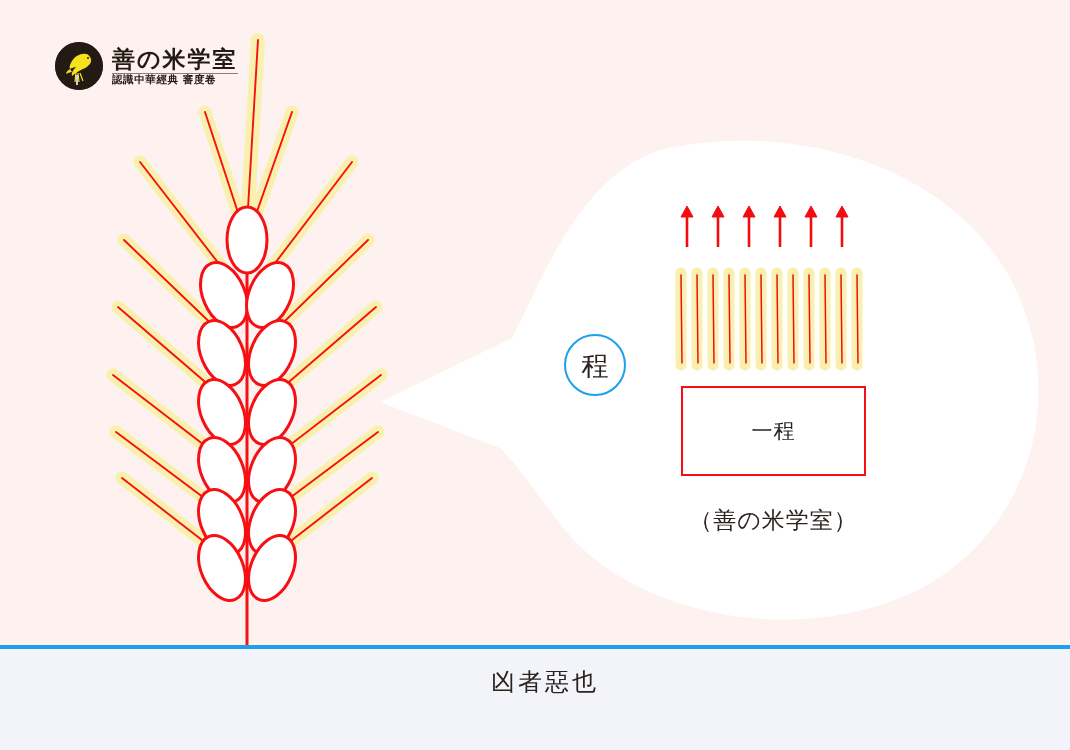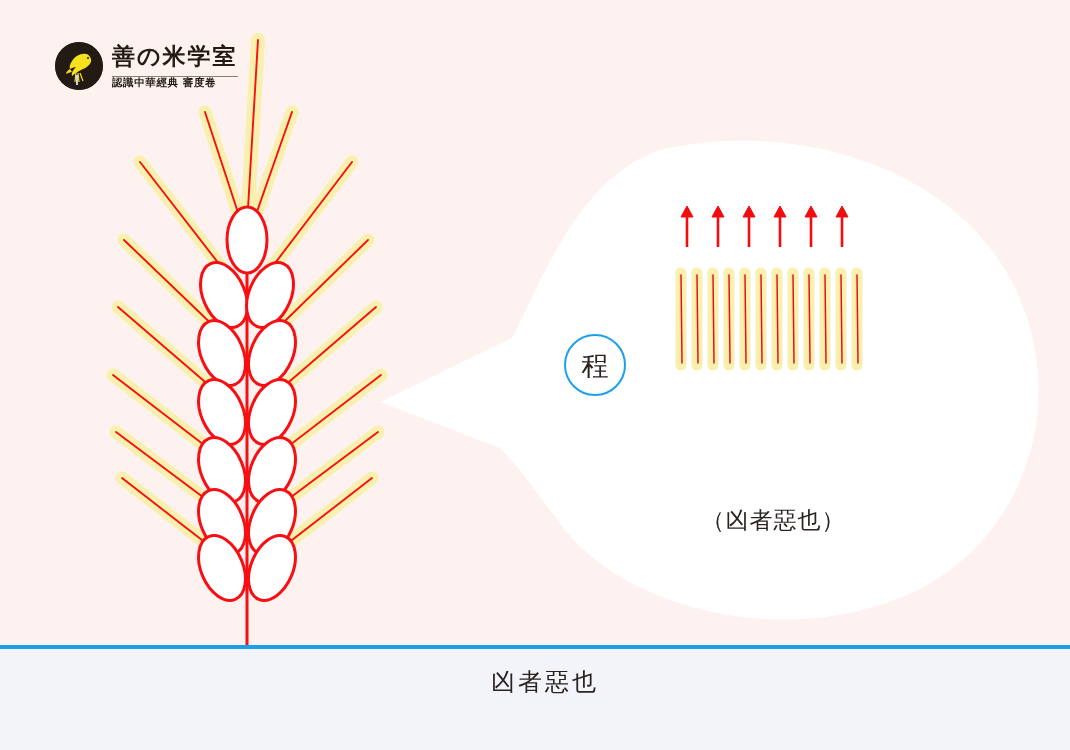--- a/index.html
+++ b/index.html
@@ -77,21 +77,21 @@
     display: flex;
     flex-direction: column;
     line-height: 1;
   }
   #logo-title {
     font-size: 23px;
     font-weight: bold;
     color: #241a14;
     letter-spacing: 2px;
     font-family: "DejaVu Sans", sans-serif;
-    padding-bottom: 8px;
+    padding-bottom: 2px;
     border-bottom: 1.5px solid #8c8076;
   }
   #logo-subtitle {
     margin-top: 0;
     font-size: 10.5px;
     font-weight: bold;
     color: #241a14;
     letter-spacing: 0.6px;
     font-family: "DejaVu Sans", sans-serif;
   }
@@ -315,22 +315,25 @@
         <line x1="171" y1="70" x2="172" y2="158"></line>
         <line x1="187" y1="70" x2="188" y2="158"></line>
       </g>
     </g>
   </svg>
 
   <div id="glyph-circle">
     <span id="glyph-circle-label">程</span>
   </div>
 
-
-  <div id="callout-caption">（凶者惡也）</div>
+  <div id="measure-box">
+    <span id="measure-box-label">一程</span>
+  </div>
+
+  <div id="callout-caption">（善の米学室）</div>
 
   <div id="logo">
     <div id="logo-mark">
       <svg viewBox="0 0 48 48" width="48" height="48">
         <circle cx="24" cy="24" r="24" fill="#241a14"></circle>
         <path d="M31 12 C26 11, 20 14, 17 19 C15 22, 14 25, 15 27
                  C17 26, 19 25, 21 25 C18 28, 16 31, 17 34
                  C20 31, 24 29, 28 27 C33 25, 37 21, 36 17
                  C35 14, 33 12, 31 12 Z" fill="#f5e11e"></path>
         <path d="M15 27 C13 28, 11 30, 11 32 C13 31, 15 30, 17 30 Z" fill="#f5e11e"></path>

